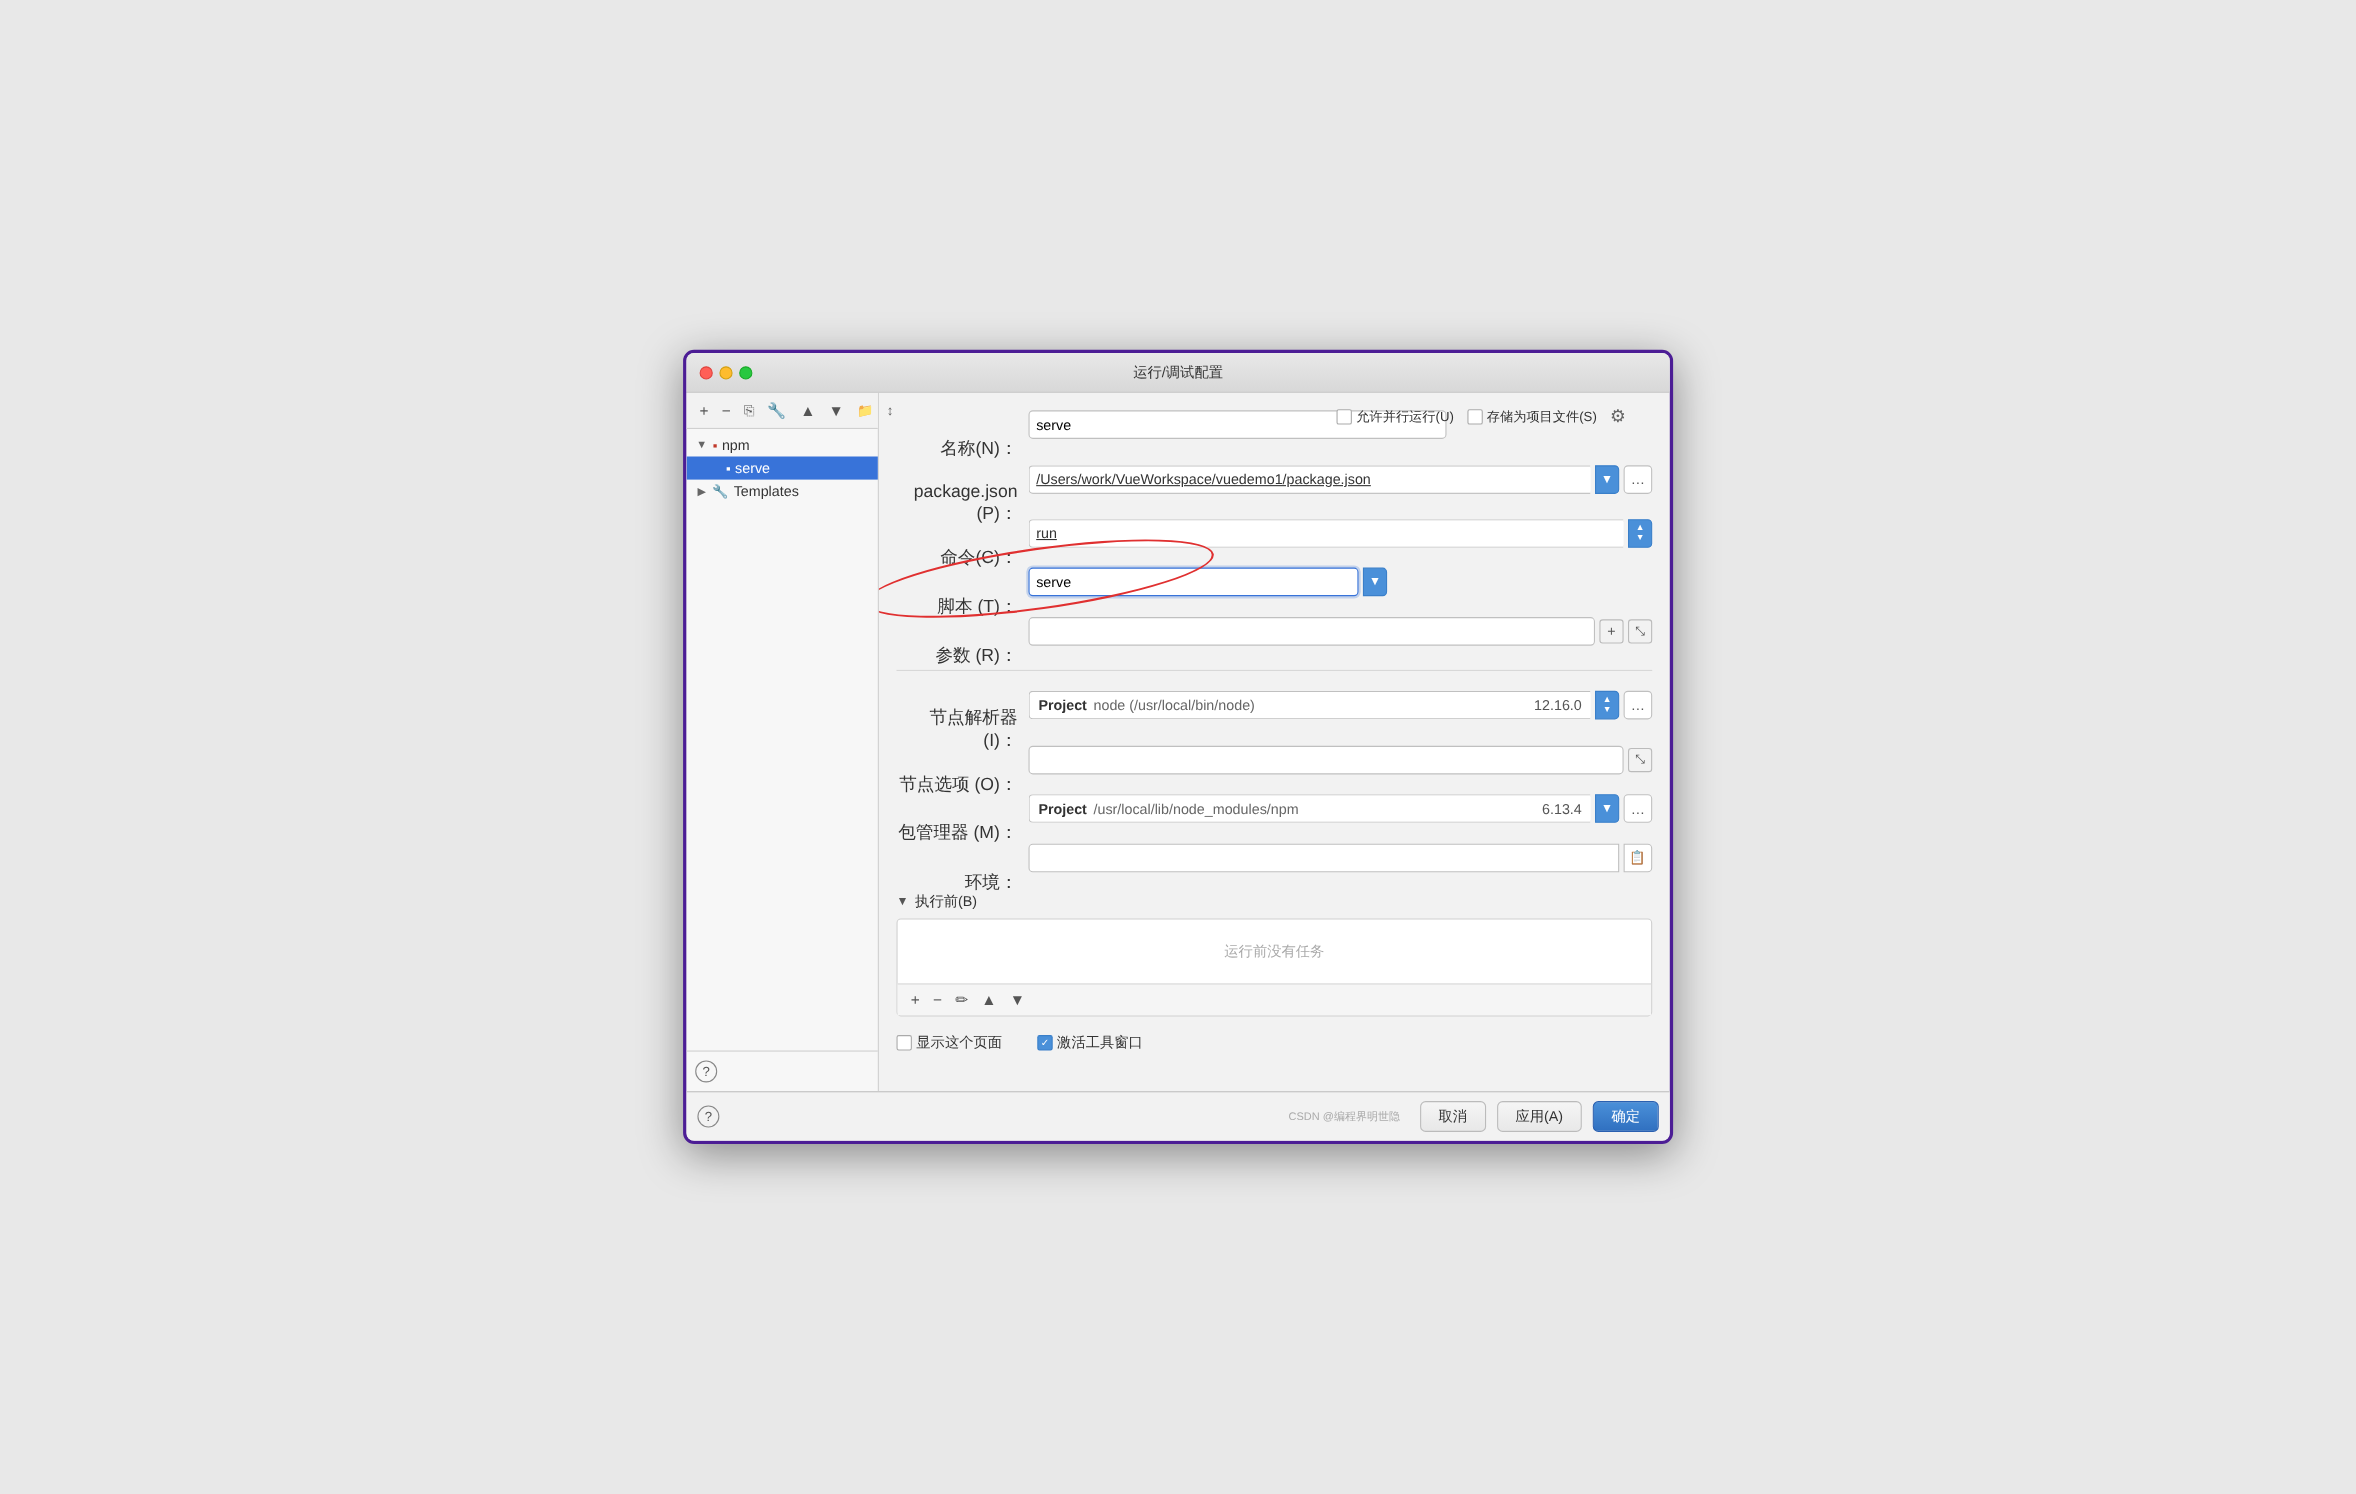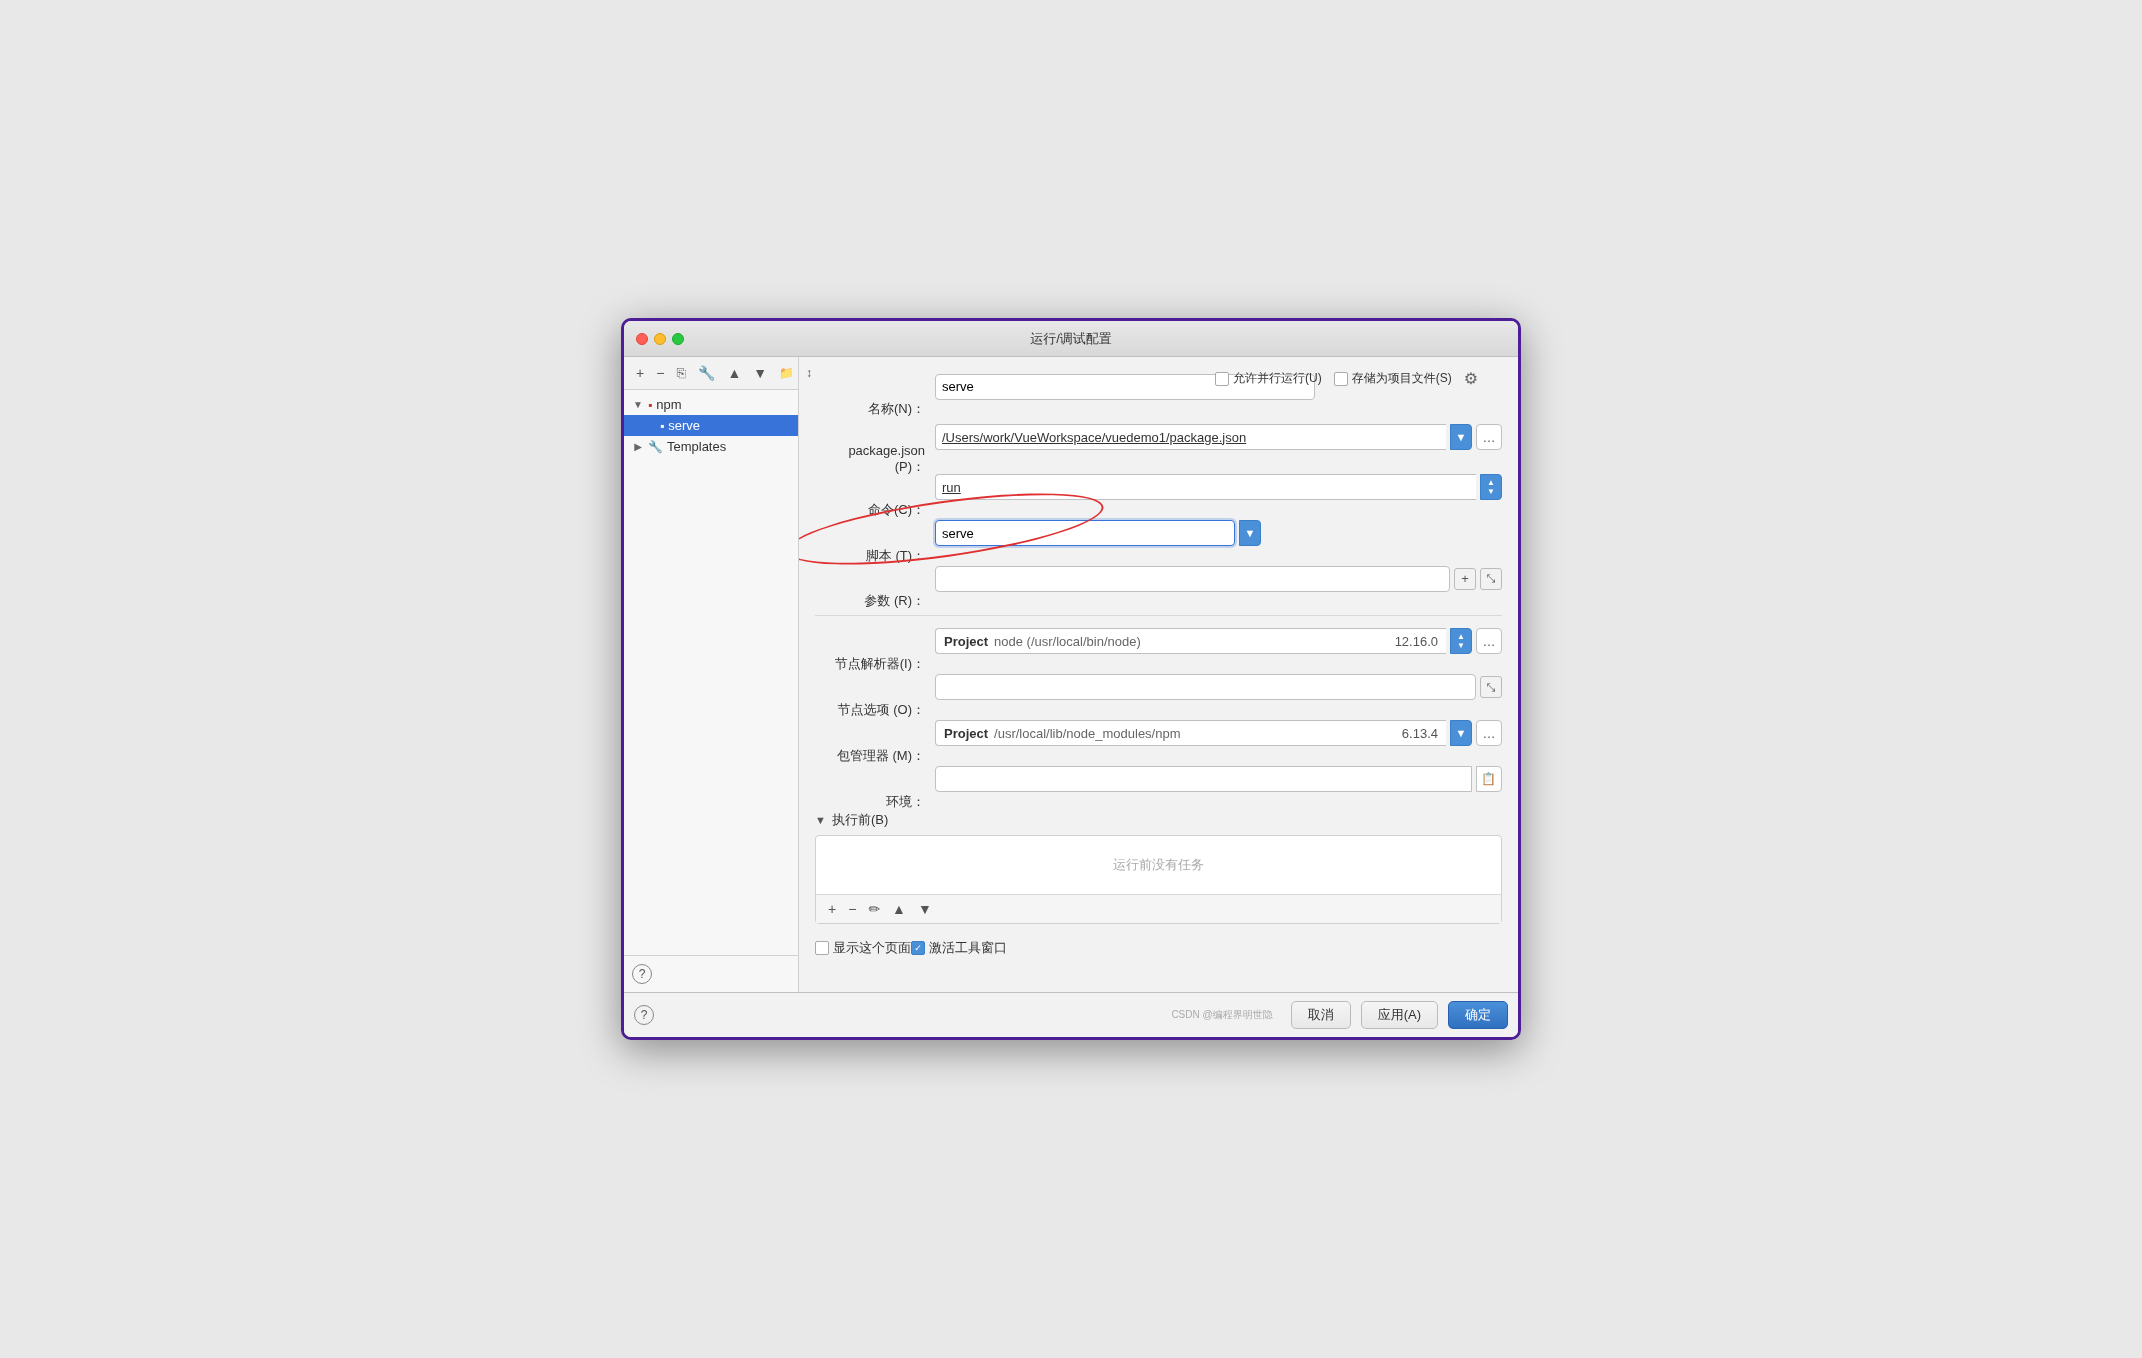--- a/index.html
+++ b/index.html
@@ -114,21 +114,21 @@
     .form-row {
       display: flex;
       align-items: center;
       margin-bottom: 10px;
       min-height: 28px;
     }
     .form-label {
       width: 120px;
       text-align: right;
       padding-right: 10px;
-      font-size: 13px;
+      font-size: 16px;
       color: #333;
       flex-shrink: 0;
       margin-top: 45px;
     }
     .form-control {
       flex: 1;
       display: flex;
       align-items: center;
       gap: 4px;
     }
@@ -623,21 +623,21 @@
               <button class="before-toolbar-btn">+</button>
               <button class="before-toolbar-btn">−</button>
               <button class="before-toolbar-btn">✏</button>
               <button class="before-toolbar-btn">▲</button>
               <button class="before-toolbar-btn">▼</button>
             </div>
           </div>
         </div>
 
         <div class="form-row" style="margin-top: 10px;">
-          <div class="checkbox-row" style="margin-right:0;">
+          <div class="checkbox-row" style="margin-right:32px;">
             <div class="cb-box"></div>
             <span class="checkbox-label">显示这个页面</span>
           </div>
           <div class="checkbox-row">
             <div class="cb-box checked">✓</div>
             <span class="checkbox-label">激活工具窗口</span>
           </div>
         </div>
 
         <div style="flex:1; min-height: 20px;"></div>

